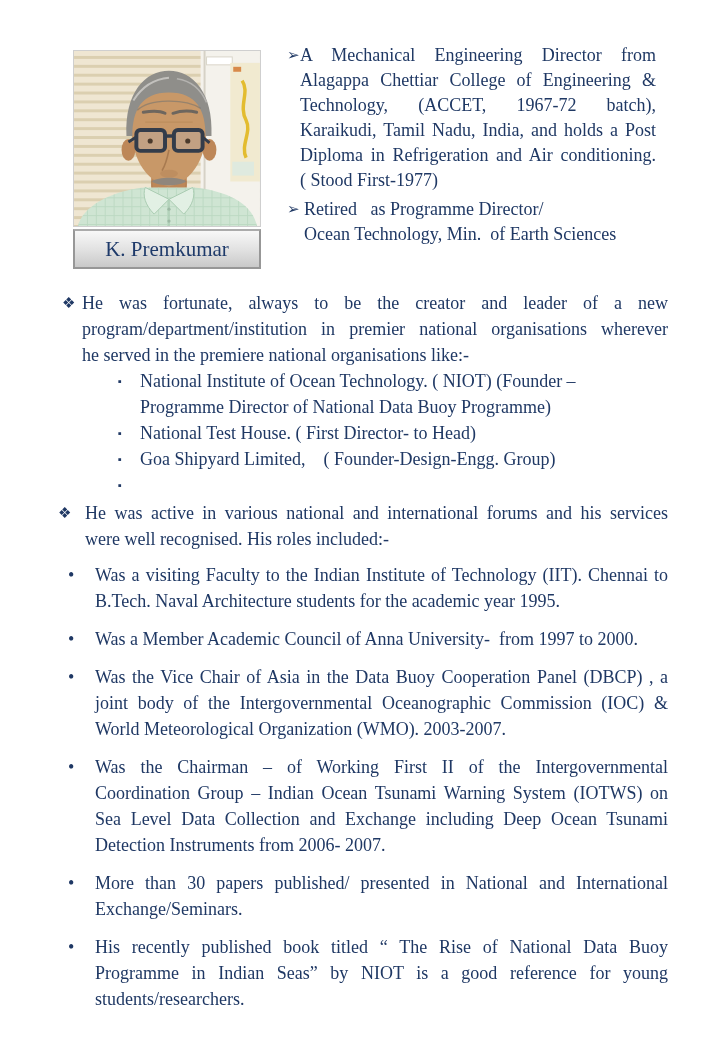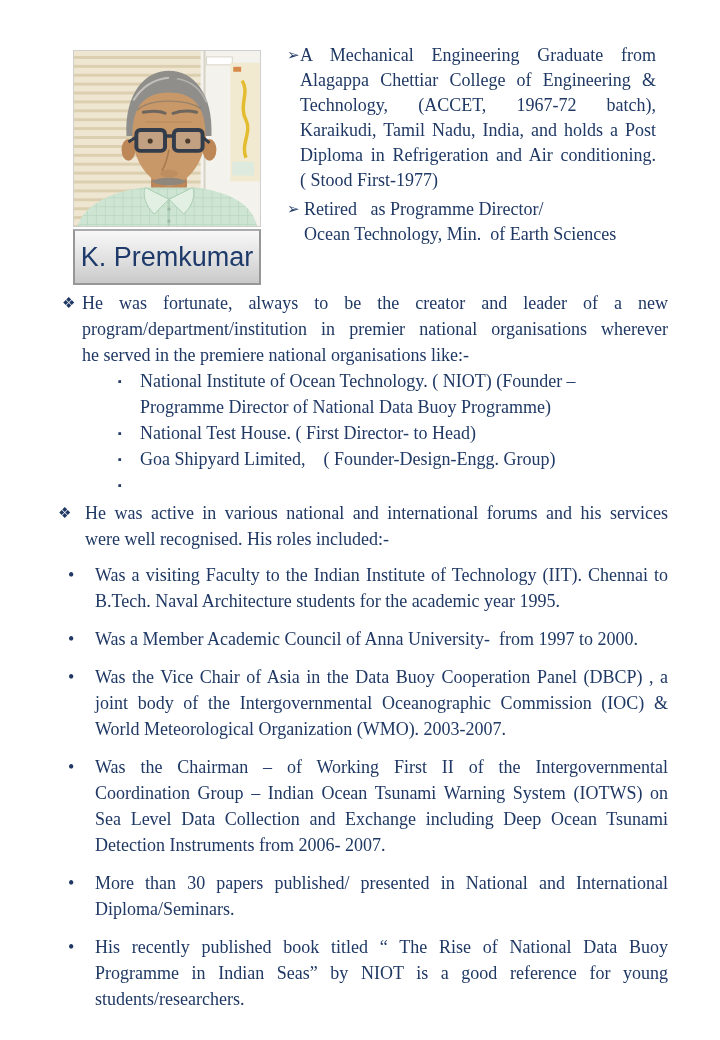--- a/index.html
+++ b/index.html
@@ -5,25 +5,25 @@
   html,body { margin:0; padding:0; background:#ffffff; }
   .page {
     position:relative; width:720px; height:1040px; background:#ffffff;
     overflow:hidden; color:#1f3864;
     font-family:"Liberation Serif", serif;
   }
   
   .photo-block { position:absolute; left:73px; top:50px; width:188px; }
   .photo { display:block; width:188px; height:177px; border:1px solid #cfcfcf; box-sizing:border-box; background:#efe6d2; }
   .caption {
-    margin-top:2px; height:56px; box-sizing:border-box;
+    margin-top:2px; height:40px; box-sizing:border-box;
     border:2px solid #979797; border-top-color:#ababab;
     background:linear-gradient(180deg,#f8f8f8 0%,#e0e0e0 55%,#c9c9c9 100%);
     display:flex; align-items:center; justify-content:center;
-    font-family:Liberation Sans, sans-serif; font-size:27px; color:#1e3a6a;
+    font-family:Liberation Serif, serif; font-size:21px; color:#1e3a6a;
   }
   
   .intro { position:absolute; left:287px; top:43px; width:369px; font-size:18px; line-height:25px; }
   .bodytext { position:absolute; left:0; top:290px; width:720px; font-size:18px; line-height:26px; }
   .row { display:flex; align-items:flex-start; }
   .mk { flex:0 0 auto; color:#1f3864; }
   .txt { flex:1 1 auto; min-width:0; }
   .ln { min-height:1em; }
   .ln.j { text-align:justify; text-align-last:justify; }
   .ln.l { white-space:pre-wrap; }
@@ -107,21 +107,21 @@
         <circle cx="96" cy="172" r="1.6" fill="#9db9a4"></circle>
       </g>
     </svg>
     <div class="caption">K. Premkumar</div>
   </div>
 
   <div class="intro">
     <div class="row arrow-item">
       <span class="mk">➢</span>
       <div class="txt">
-        <div class="ln j">A Mechanical Engineering Graduate from</div>
+        <div class="ln j">A Mechanical Engineering Director from</div>
         <div class="ln j">Alagappa Chettiar College of Engineering &amp;</div>
         <div class="ln j">Technology, (ACCET, 1967-72 batch),</div>
         <div class="ln j">Karaikudi, Tamil Nadu, India, and holds a Post</div>
         <div class="ln j">Diploma in Refrigeration and Air conditioning.</div>
         <div class="ln l">( Stood First-1977)</div>
       </div>
     </div>
     <div class="row arrow-item second">
       <span class="mk">➢</span>
       <div class="txt">
@@ -205,21 +205,21 @@
           <div class="ln j">Was the Chairman – of Working First II of the Intergovernmental</div>
           <div class="ln j">Coordination Group – Indian Ocean Tsunami Warning System (IOTWS) on</div>
           <div class="ln j">Sea Level Data Collection and Exchange including Deep Ocean Tsunami</div>
           <div class="ln l">Detection Instruments from 2006- 2007.</div>
         </div>
       </div>
       <div class="row">
         <span class="mk">•</span>
         <div class="txt">
           <div class="ln j">More than 30 papers published/ presented in National and International</div>
-          <div class="ln l">Diploma/Seminars.</div>
+          <div class="ln l">Exchange/Seminars.</div>
         </div>
       </div>
       <div class="row">
         <span class="mk">•</span>
         <div class="txt">
           <div class="ln j">His recently published book titled “ The Rise of National Data Buoy</div>
           <div class="ln j">Programme in Indian Seas” by NIOT is a good reference for young</div>
           <div class="ln l">students/researchers.</div>
         </div>
       </div>

